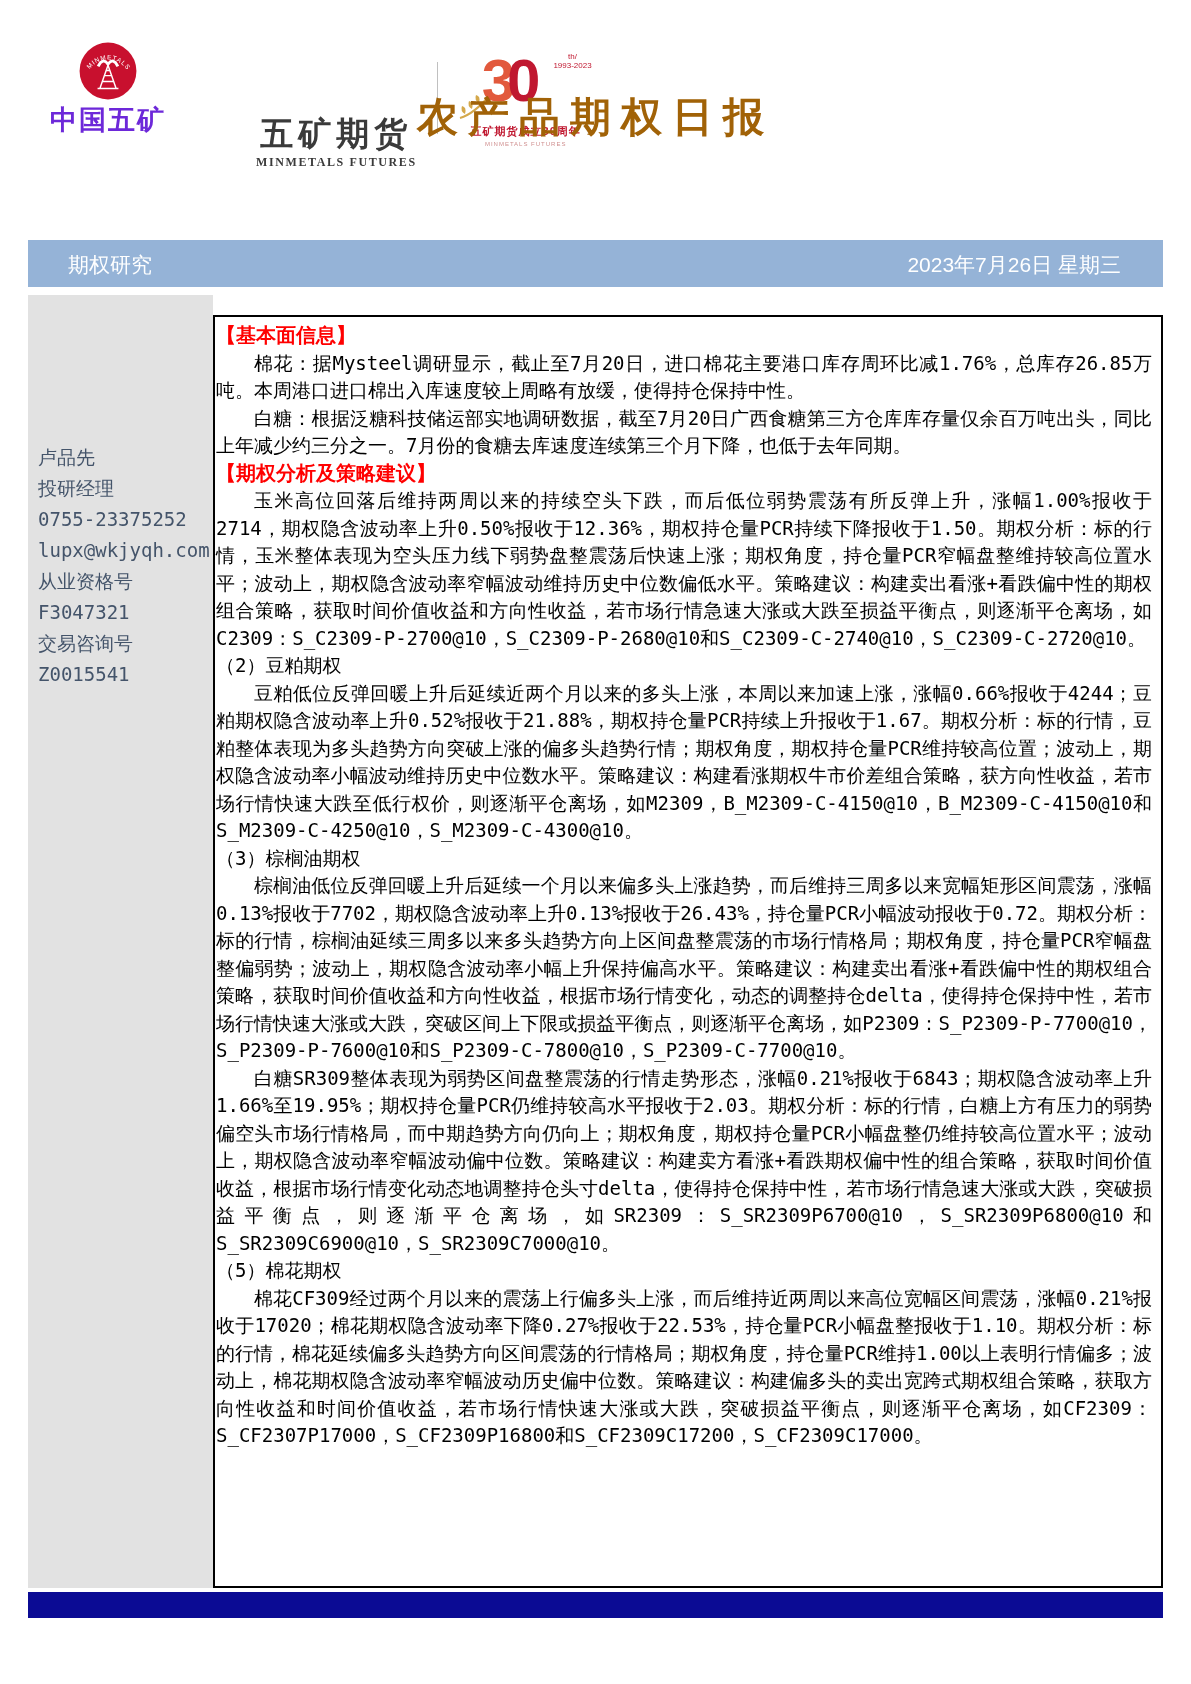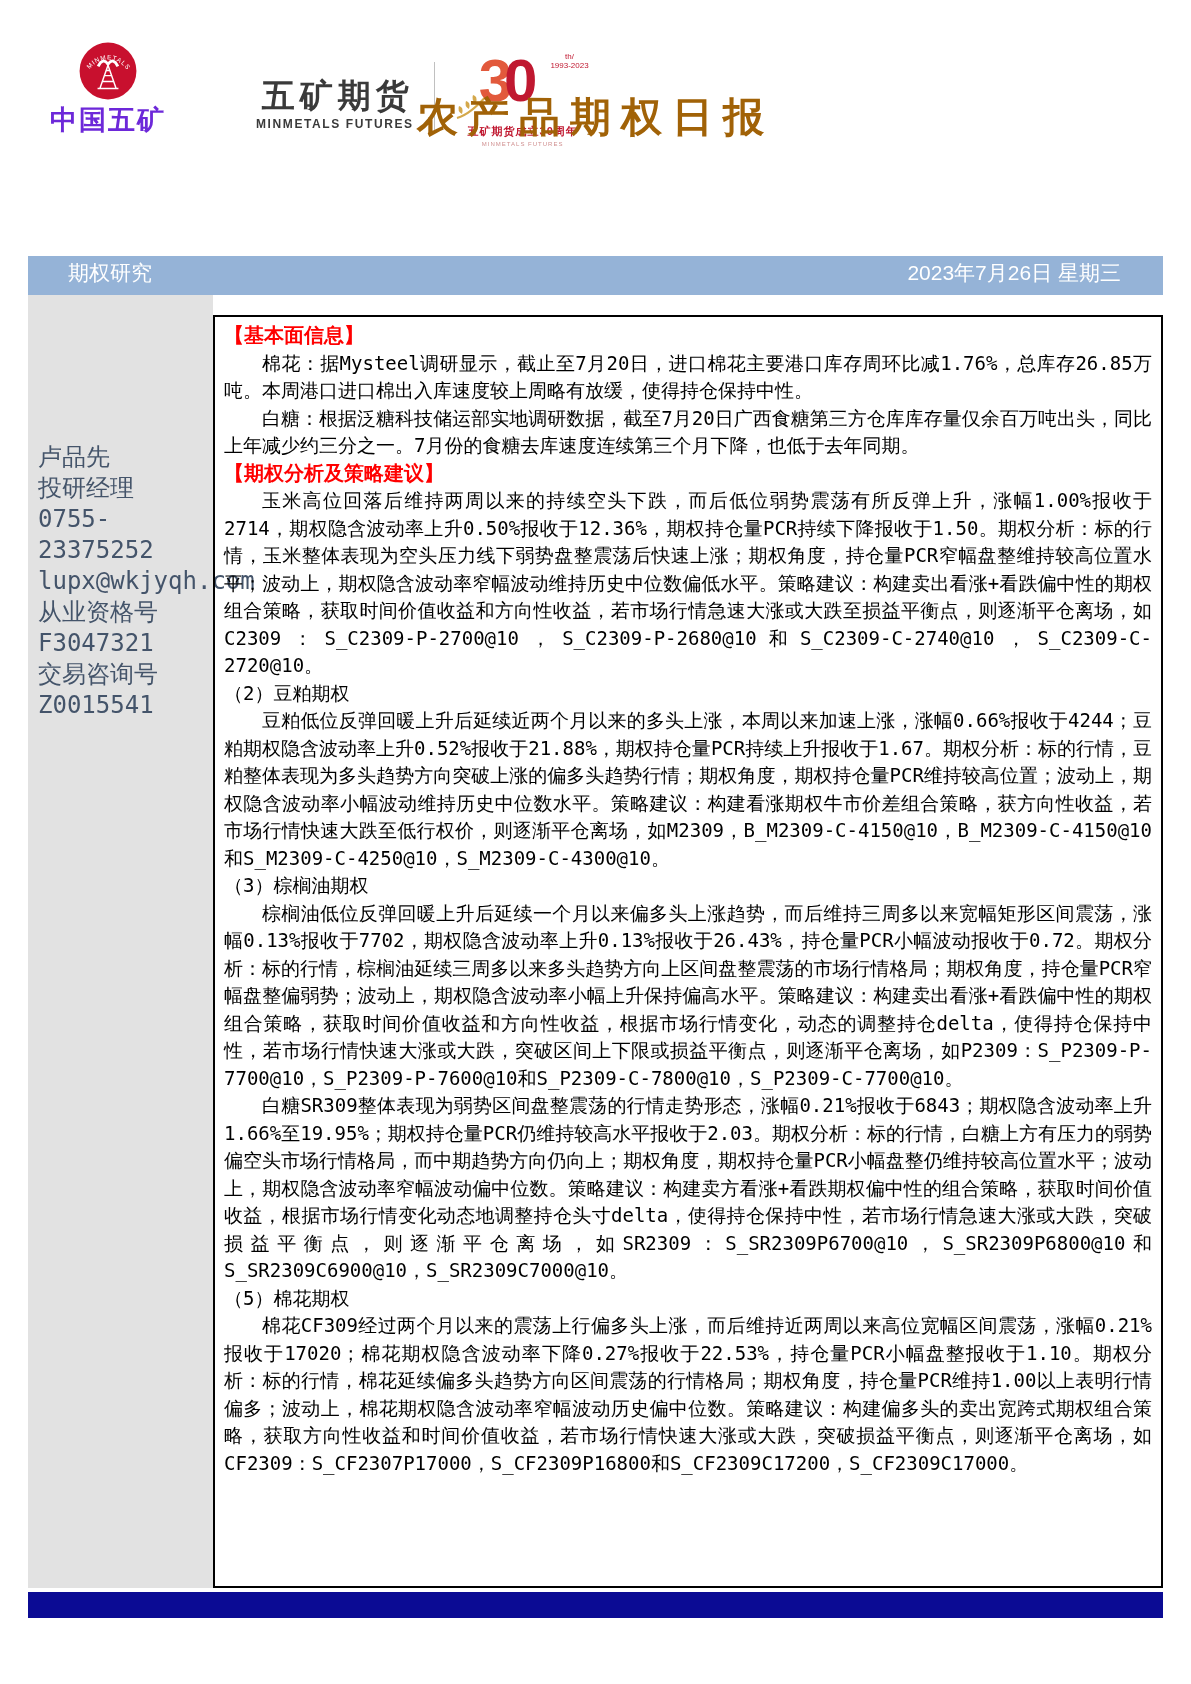--- a/index.html
+++ b/index.html
@@ -8,50 +8,50 @@
     font-family:"Liberation Sans","DejaVu Sans",sans-serif;color:#000;
   }
   .page{position:absolute;inset:0;}
 
   
   .logo-row{position:absolute;top:38px;left:38px;display:flex;align-items:flex-start;}
   .emblem-block{width:140px;text-align:center;}
   .emblem-block svg{display:block;margin:4px auto 2px auto;}
   .brand-cn{font-size:27px;font-weight:bold;letter-spacing:2px;color:#6d28d9;
             font-family:"DejaVu Serif","Liberation Serif",serif;}
-  .futures-block{margin-left:78px;margin-top:40px;text-align:right;}
+  .futures-block{margin-left:78px;margin-top:78px;text-align:center;font-family:Liberation Serif, serif;}
   .futures-cn{font-size:33px;font-weight:bold;color:#3a3a3a;letter-spacing:5px;line-height:36px;}
   .futures-en{font-size:12px;font-weight:bold;color:#3a3a3a;letter-spacing:1.6px;margin-top:3px;}
   .logo-divider{width:1px;height:72px;background:#c0c0c0;margin:24px 0 0 20px;}
   .badge{margin-left:18px;margin-top:6px;width:140px;text-align:center;position:relative;}
   .badge-top{position:relative;height:78px;}
   .badge-digits{position:absolute;left:26px;top:0;white-space:nowrap;}
   .badge-3{font-size:60px;line-height:74px;font-weight:bold;color:#e2593c;}
   .badge-0{font-size:60px;line-height:74px;font-weight:bold;color:#c01830;margin-left:-8px;}
   .badge-sup{position:absolute;right:4px;top:8px;text-align:center;font-size:8px;line-height:9px;color:#c01830;}
   .badge-wheat{position:absolute;left:2px;bottom:2px;}
   .badge-caption{font-size:11px;font-weight:bold;color:#c01830;letter-spacing:1px;margin-top:2px;}
   .badge-caption-en{font-size:6px;color:#d09090;letter-spacing:1px;margin-top:2px;}
 
   .title{position:absolute;top:90px;left:0;width:100%;margin:0;text-align:center;
          font-size:41px;font-weight:bold;letter-spacing:10px;color:#a16207;
          font-family:"DejaVu Serif","Liberation Serif",serif;}
 
   
-  .banner{position:absolute;top:240px;left:28px;width:1135px;height:39px;background:#95b3d7;
+  .banner{position:absolute;top:240px;left:28px;width:1135px;height:47px;background:#95b3d7;
           box-sizing:border-box;display:flex;justify-content:space-between;align-items:flex-end;
-          padding:0 42px 8px 40px;color:#ffffff;font-size:21px;margin-top:16px;}
+          padding:0 42px 8px 40px;color:#ffffff;font-size:21px;}
 
   
   .main-row{position:absolute;top:295px;left:28px;width:1135px;height:1293px;display:flex;}
   .sidebar{width:185px;background:#e2e2e2;box-sizing:border-box;
-           padding:147px 4px 0 10px;color:#44546a;font-size:24px;line-height:31px;
+           padding:147px 4px 0 10px;color:#44546a;font-size:19px;line-height:31px;
            font-family:"DejaVu Sans Mono","DejaVu Sans",sans-serif;}
   .content-box{flex:1;margin-top:20px;border:2px solid #000;box-sizing:border-box;
-               padding:5px 9px 0 9px;font-size:19px;line-height:27.5px;overflow:hidden;
+               padding:5px 9px 0 1px;font-size:19px;line-height:27.5px;overflow:hidden;
                font-family:"DejaVu Sans Mono","DejaVu Sans",sans-serif;}
   .sec-red{color:#ff0000;font-weight:bold;font-size:20px;margin:0;}
   .para{margin:0;text-indent:2em;text-align:justify;}
   .sub{margin:0;}
 
   
   .footer-bar{position:absolute;top:1592px;left:28px;width:1135px;height:26px;background:#0b0b94;}
 </style>
 </head>
 <body>

